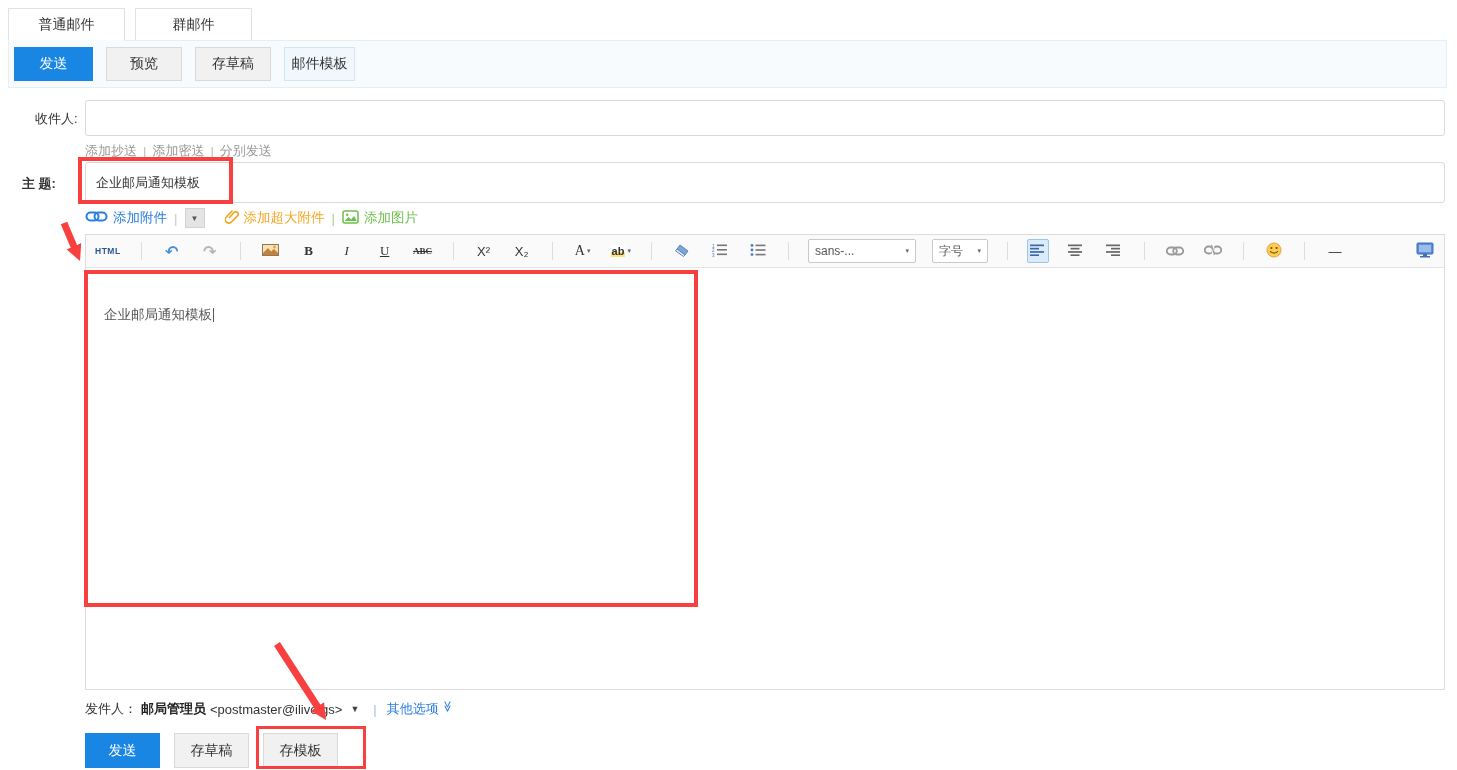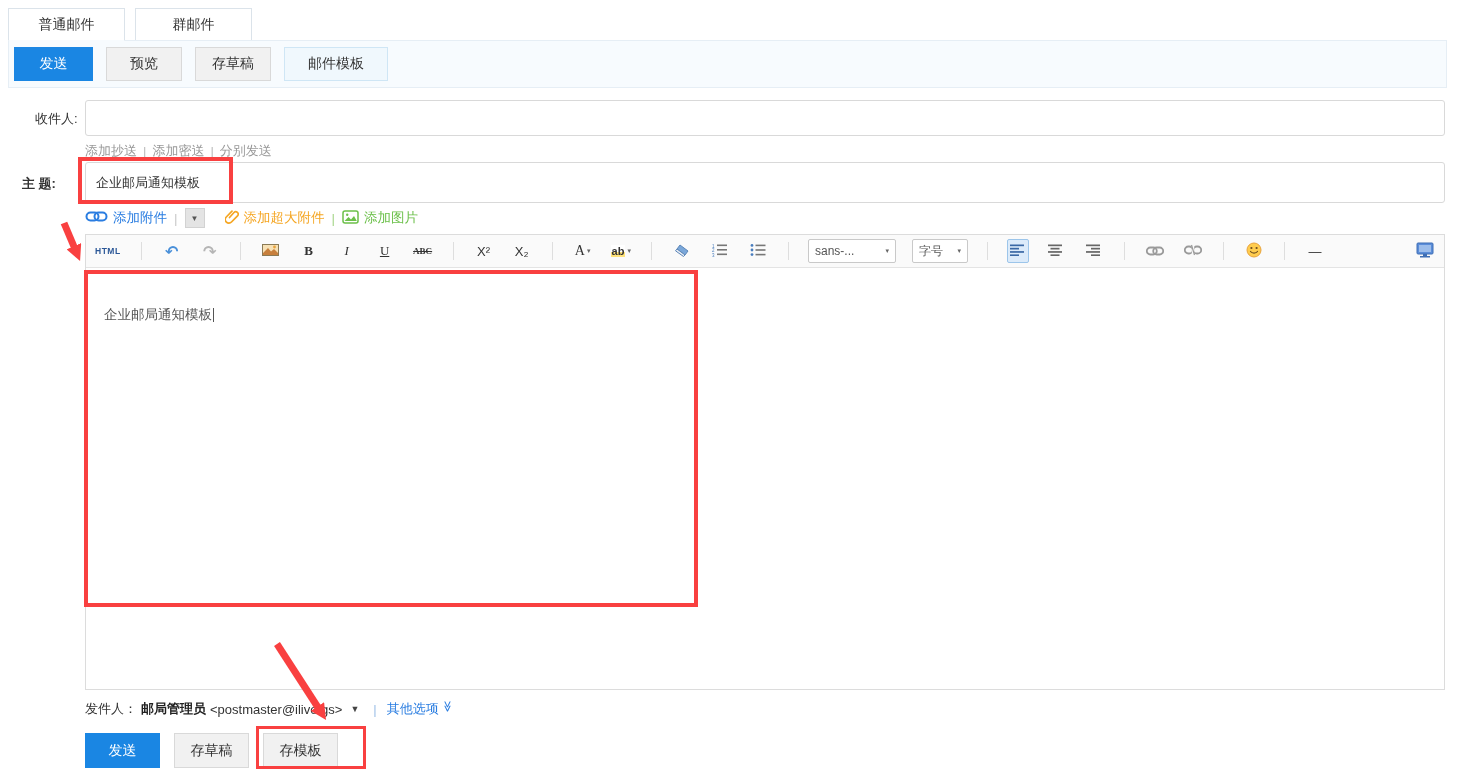--- a/index.html
+++ b/index.html
@@ -13,21 +13,21 @@
     font-size:14px; background:#fff; border:1px solid #dbe3ea; cursor:pointer; }
   .tab.active { border-bottom:1px solid #f7fbfe; z-index:2; }
 
   
   .action-band { position:absolute; left:8px; top:40px; width:1439px; height:48px;
     background:#f7fbfe; border:1px solid #e6eef5; display:flex; align-items:center; gap:13px; padding-left:5px; }
   .btn { height:34px; display:inline-flex; align-items:center; justify-content:center;
     font-size:14px; border-radius:0; cursor:pointer; }
   .btn-blue { width:79px; background:#1a86e3; color:#fff; border:1px solid #1a86e3; }
   .btn-gray { width:76px; background:#f1f1f1; color:#333; border:1px solid #d9d9d9; }
-  .btn-lightblue { width:104px; background:#f0f8fd; color:#333; border:1px solid #cfe6f5; }
+  .btn-lightblue { width:71px; background:#f0f8fd; color:#333; border:1px solid #cfe6f5; }
 
   .field-label { position:absolute; font-size:13px; color:#333; }
   .text-input { position:absolute; left:85px; width:1360px; background:#fff;
     border:1px solid #d9d9d9; border-radius:3px; font-size:13px; color:#333; padding:0 10px; outline:none; }
 
   .cc-links { position:absolute; left:85px; top:142px; font-size:13px; color:#999;
     display:flex; gap:6px; align-items:center; }
   .cc-links a { color:#999; text-decoration:none; cursor:pointer; }
   .cc-sep { color:#bbb; }
 
@@ -54,21 +54,21 @@
   .tb-redo { color:#b5b5b5; font-size:16px; font-weight:bold; }
   .tb-b { font-weight:bold; font-family:"Liberation Serif","DejaVu Serif",serif; }
   .tb-i { font-style:italic; font-family:"Liberation Serif","DejaVu Serif",serif; }
   .tb-u { text-decoration:underline; font-family:"Liberation Serif","DejaVu Serif",serif; }
   .tb-abc { text-decoration:line-through; font-size:9px; font-weight:bold; font-family:"Liberation Serif","DejaVu Serif",serif; }
   .tb-hl { font-size:11px; font-weight:bold; background:linear-gradient(#fff 55%, #ffe27a 55%); padding:0 1px; }
   .tb-caret { font-size:7px; color:#666; margin-left:2px; }
   .ed-sep { width:1px; height:18px; background:#dedede; margin:0 3px; }
   .dd { height:24px; background:#fff; border:1px solid #c9c9c9; display:inline-flex; align-items:center;
     justify-content:space-between; padding:0 6px; font-size:12px; color:#555; cursor:pointer; border-radius:2px; }
-  .dd-font { width:88px; } .dd-size { width:56px; }
+  .dd-font { width:108px; } .dd-size { width:56px; }
   .dd .dd-arr { font-size:7px; color:#666; margin-left:6px; }
   .tb-full { position:absolute; right:8px; top:4px; }
   .ed-content { padding:38px 0 0 18px; font-size:13.5px; color:#555; }
   .caret-bar { display:inline-block; width:1px; height:14px; background:#555; margin-left:1px; vertical-align:middle; }
 
   
   .sender-row { position:absolute; left:85px; top:699px; height:20px; display:flex; align-items:center;
     gap:4px; font-size:13px; color:#333; }
   .sender-name { font-weight:bold; color:#222; }
   .sender-caret { font-size:9px; color:#444; margin:0 4px; cursor:pointer; }

